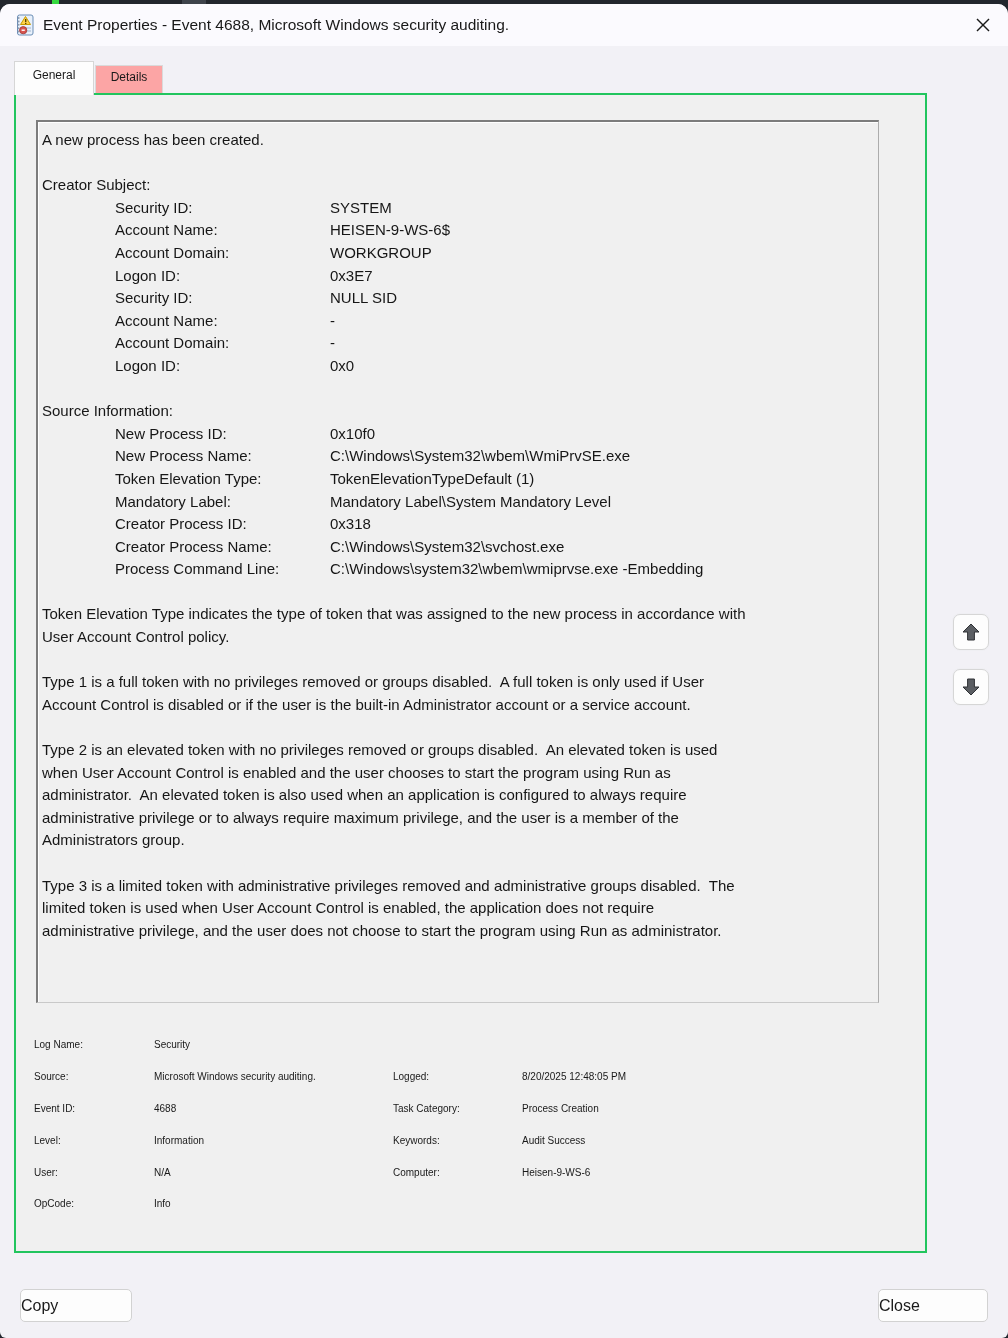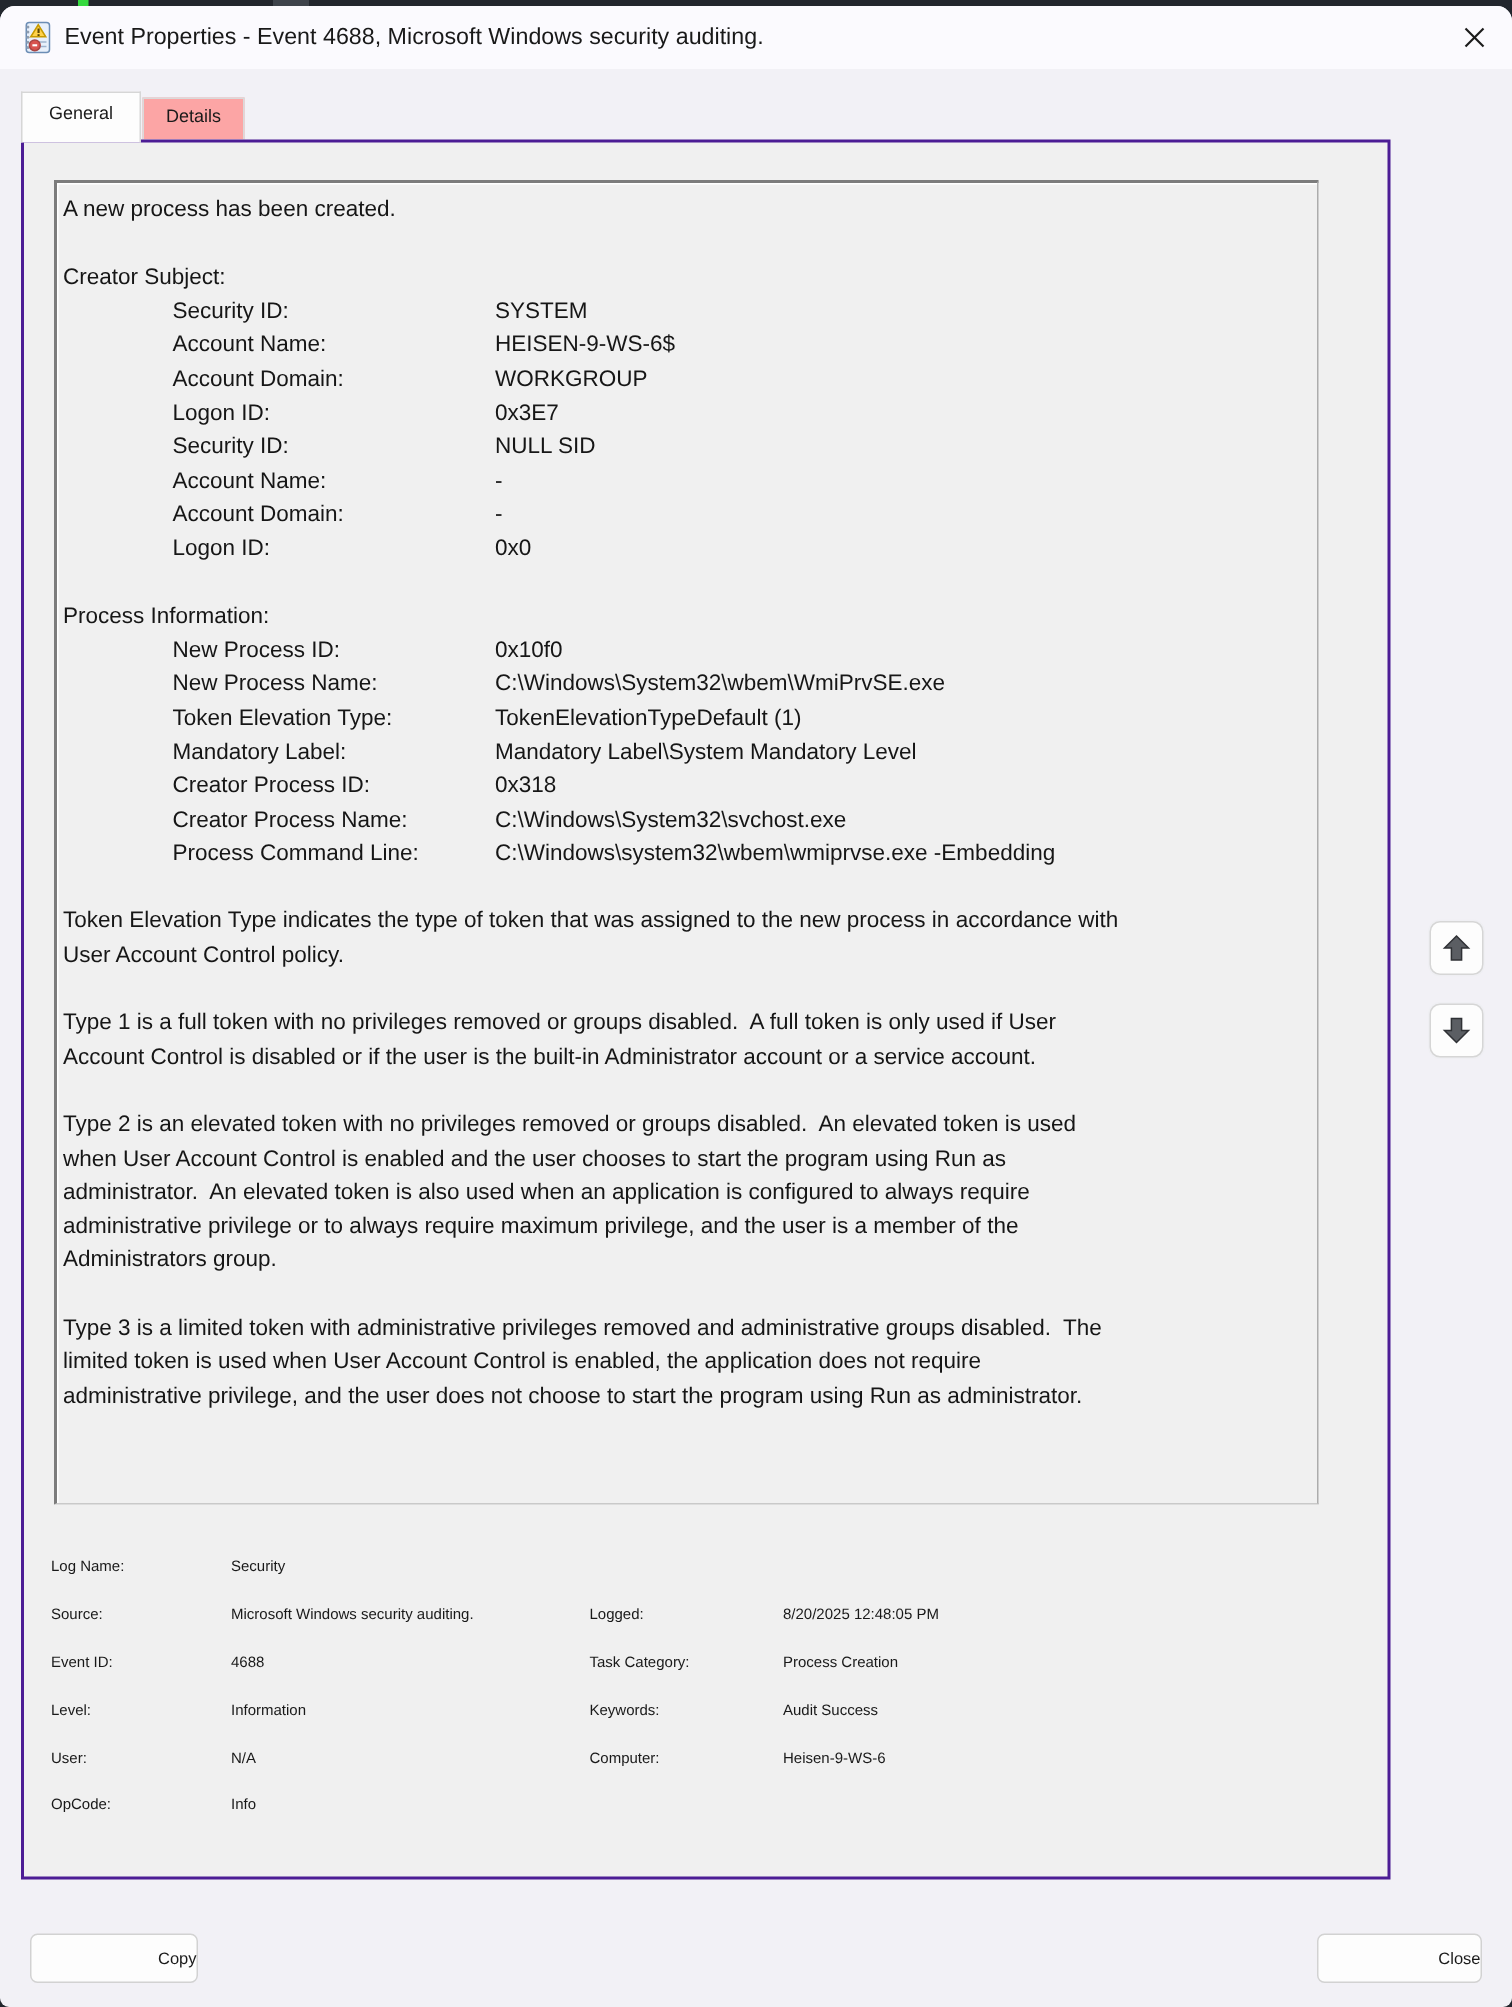--- a/index.html
+++ b/index.html
@@ -46,21 +46,21 @@
   }
   .tab-details {
     left:95px; top:61px; width:68px; height:28px;
     background:#fca5a5; border:1px solid #DADADA; border-bottom:none;
     z-index:1; padding-top:4px;
   }
 
   
   .panel {
     position:absolute; left:14px; top:89px; width:913px; height:1160px;
-    background:#F0F0F0; border:2px solid #4c1d95; z-index:2;
+    background:#F0F0F0; border:2px solid #22c55e; z-index:2;
   }
 
   
   .desc {
     position:absolute; left:20px; top:25px; width:843px; height:883px;
     background:#F0F0F0;
     border:2px solid; border-color:#7C7C7C #ACACAC #C9C9C9 #7C7C7C;
     border-right-width:1px; border-bottom-width:1px;
     box-shadow:inset 1px 1px 0 #FFFFFF;
     padding:7px 4px 0 4px;
@@ -91,22 +91,22 @@
     display:flex; align-items:center; justify-content:center; cursor:pointer;
     box-shadow:0 0 0 1px #EFEFF3;
   }
   .nav-up { top:610px; }
   .nav-down { top:665px; }
 
   
   .action-btn {
     position:absolute; top:1285px; height:33px;
     background:#FDFDFD; border:1px solid #D2D2D2; border-radius:5px;
-    font-size:11px; color:#1A1A1A; font-family:"Liberation Sans", sans-serif;
-    display:flex; align-items:center; justify-content:flex-end; cursor:pointer;
+    font-size:16px; color:#1A1A1A; font-family:"Liberation Sans", sans-serif;
+    display:flex; align-items:center; justify-content:flex-start; cursor:pointer;
   }
   .copy-btn { left:20px; width:112px; }
   .close-action-btn { left:878px; width:110px; }
 </style>
 </head>
 <body>
 
 <div class="backdrop-speck-green"></div>
 <div class="backdrop-speck-gray"></div>
 
@@ -177,21 +177,21 @@
       </div>
       <div class="frow">
         <span class="flabel">Account Domain:</span>
         <span class="fval">-</span>
       </div>
       <div class="frow">
         <span class="flabel">Logon ID:</span>
         <span class="fval">0x0</span>
       </div>
 
-      <div class="sec-heading">Process Information:</div>
+      <div class="sec-heading">Source Information:</div>
       <div class="frow">
         <span class="flabel">New Process ID:</span>
         <span class="fval">0x10f0</span>
       </div>
       <div class="frow">
         <span class="flabel">New Process Name:</span>
         <span class="fval">C:\Windows\System32\wbem\WmiPrvSE.exe</span>
       </div>
       <div class="frow">
         <span class="flabel">Token Elevation Type:</span>

